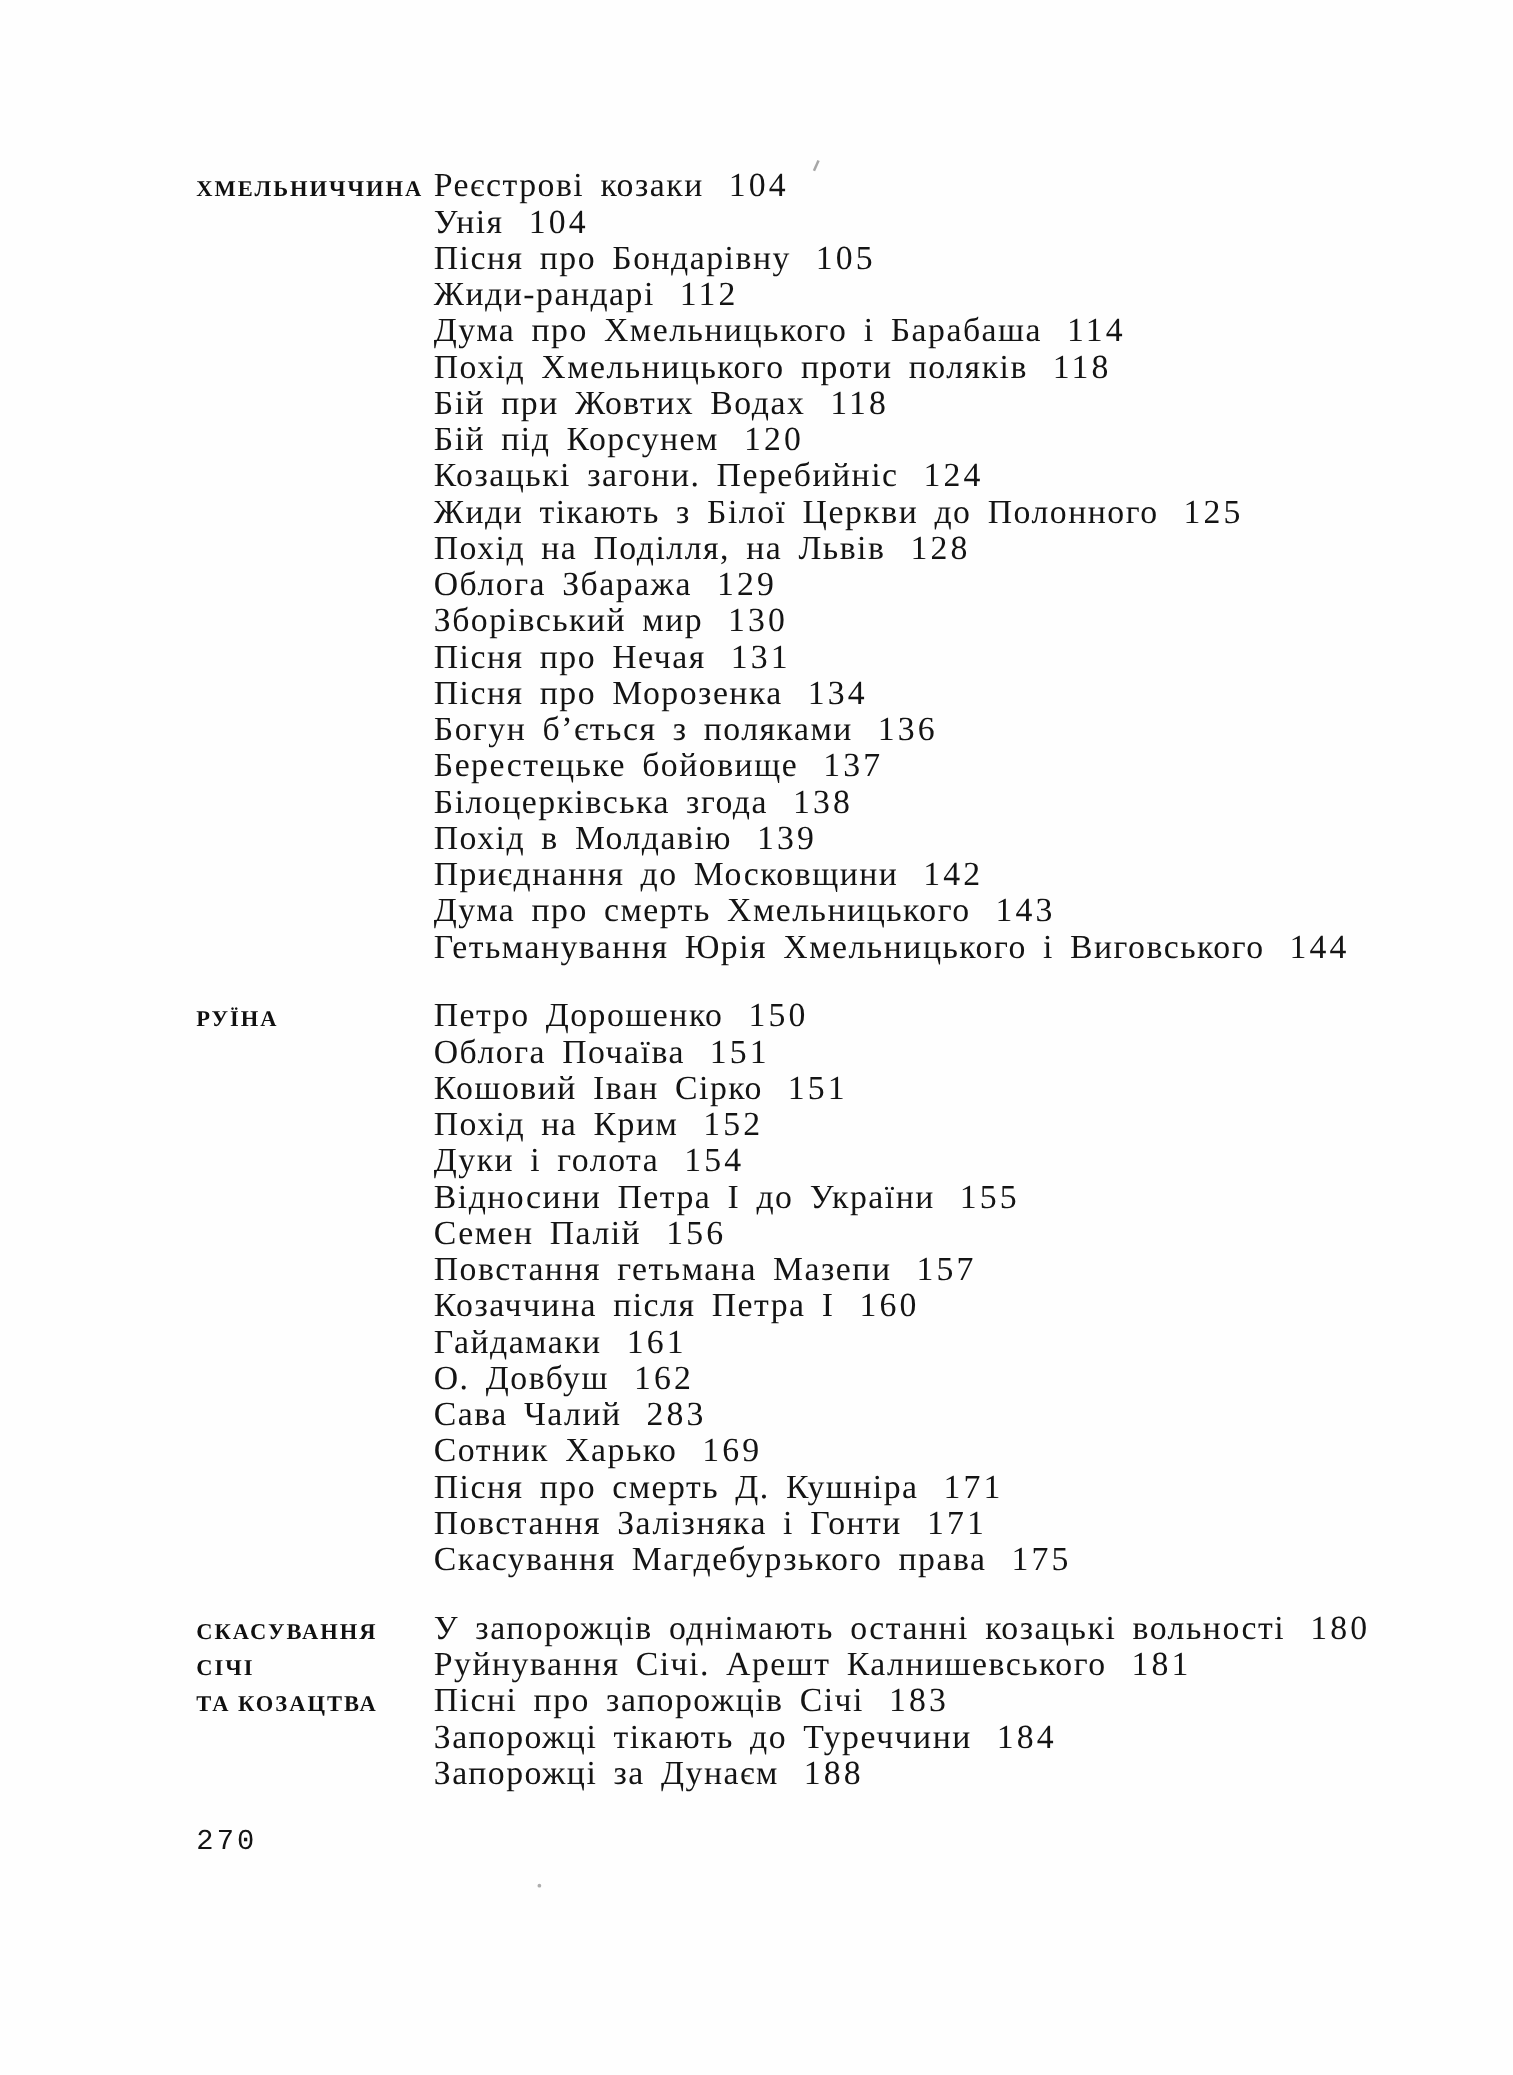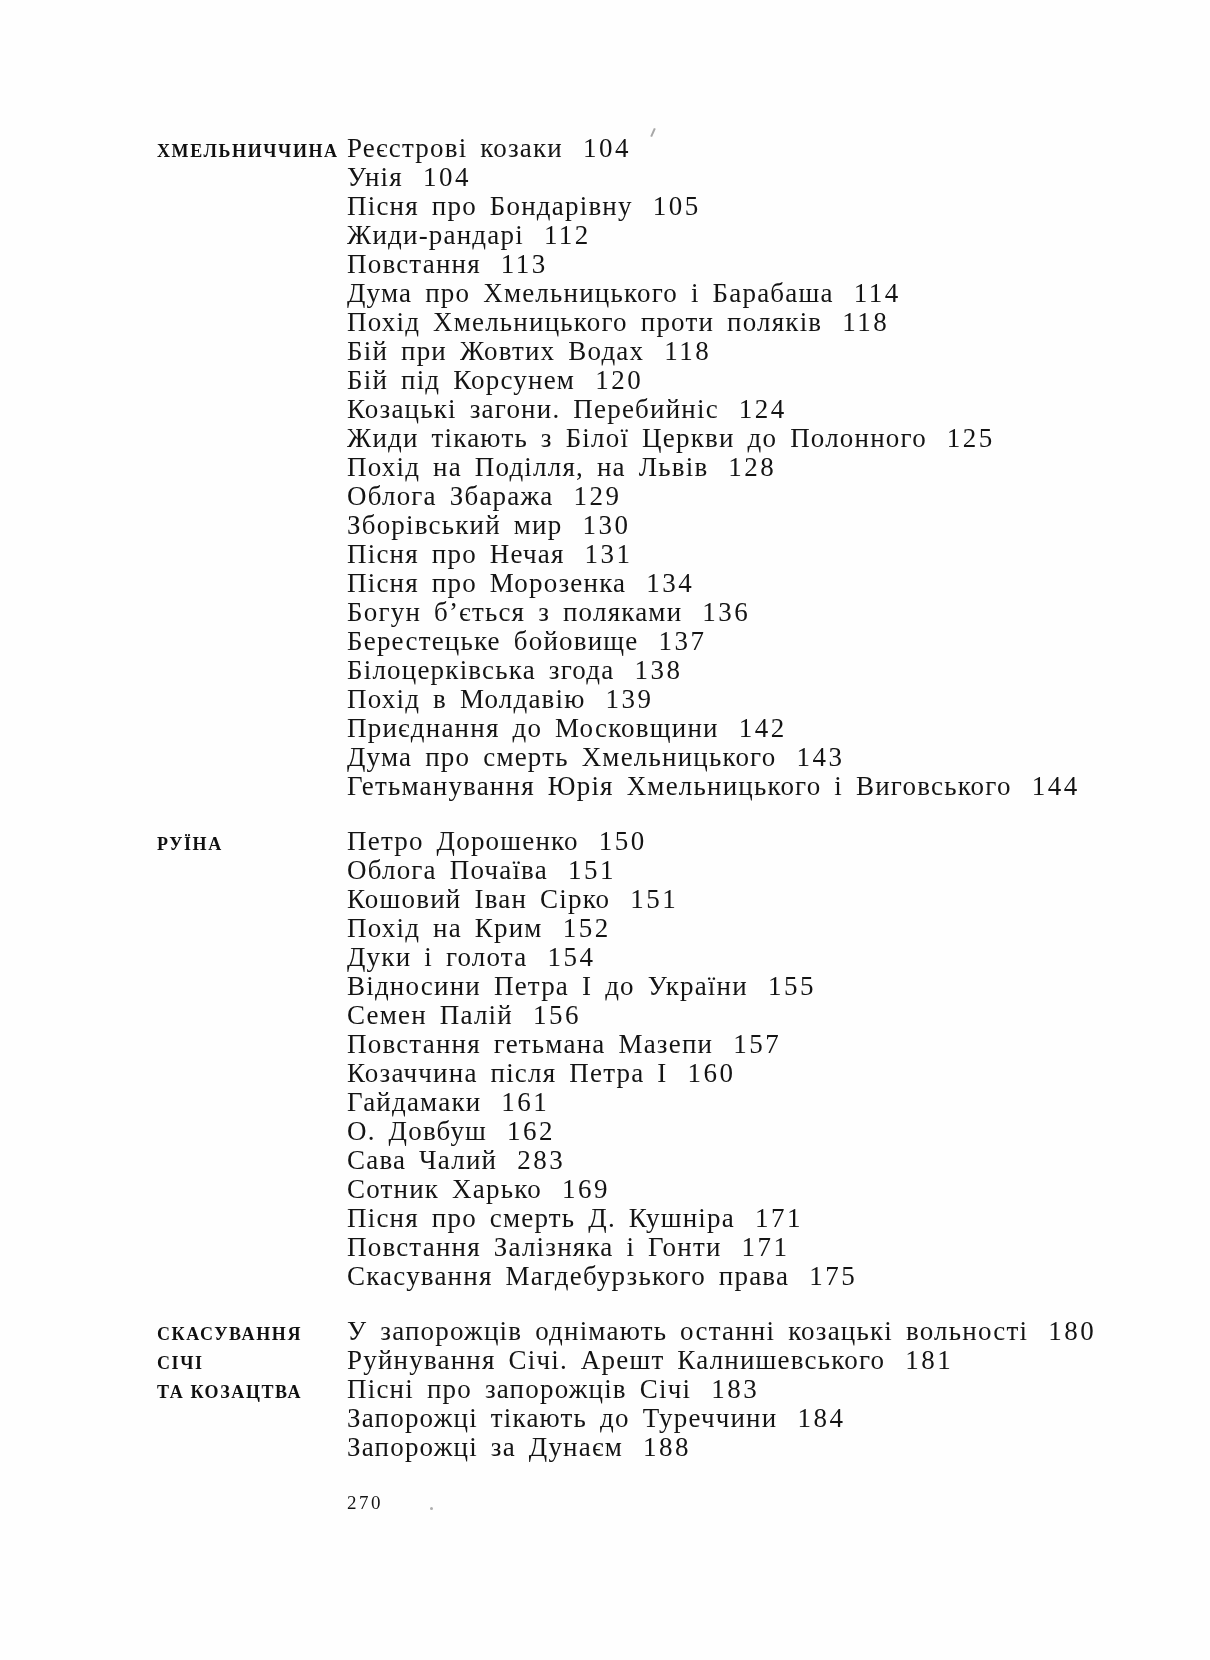--- a/index.html
+++ b/index.html
@@ -50,25 +50,25 @@
     line-height: 29px;
     letter-spacing: 1.2px;
     word-spacing: 5px;
     white-space: nowrap;
   }
   .entry .pagenum {
     margin-left: 20px;
     letter-spacing: 2.5px;
   }
   .folio {
-    margin-left: 190px;
     margin-top: 9px;
-    font-size: 19px;
+    font-size: 23px;
     line-height: 29px;
     letter-spacing: 2.5px;
+    font-family: Liberation Mono, monospace;
   }
   
   .speck-stroke {
     position: absolute;
     left: 652px;
     top: 128px;
     width: 2px;
     height: 9px;
     background: #8a8a8a;
     transform: rotate(24deg);
@@ -97,21 +97,20 @@
           </div>
     <div class="entries">
   <div class="entry"><span class="title">Реєстрові козаки</span><span class="pagenum">104</span></div>
 
   <div class="entry"><span class="title">Унія</span><span class="pagenum">104</span></div>
 
   <div class="entry"><span class="title">Пісня про Бондарівну</span><span class="pagenum">105</span></div>
 
   <div class="entry"><span class="title">Жиди-рандарі</span><span class="pagenum">112</span></div>
 
-  <div class="entry"><span class="title">Повстання</span><span class="pagenum">113</span></div>
 
   <div class="entry"><span class="title">Дума про Хмельницького і Барабаша</span><span class="pagenum">114</span></div>
 
   <div class="entry"><span class="title">Похід Хмельницького проти поляків</span><span class="pagenum">118</span></div>
 
   <div class="entry"><span class="title">Бій при Жовтих Водах</span><span class="pagenum">118</span></div>
 
   <div class="entry"><span class="title">Бій під Корсунем</span><span class="pagenum">120</span></div>
 
   <div class="entry"><span class="title">Козацькі загони. Перебийніс</span><span class="pagenum">124</span></div>

